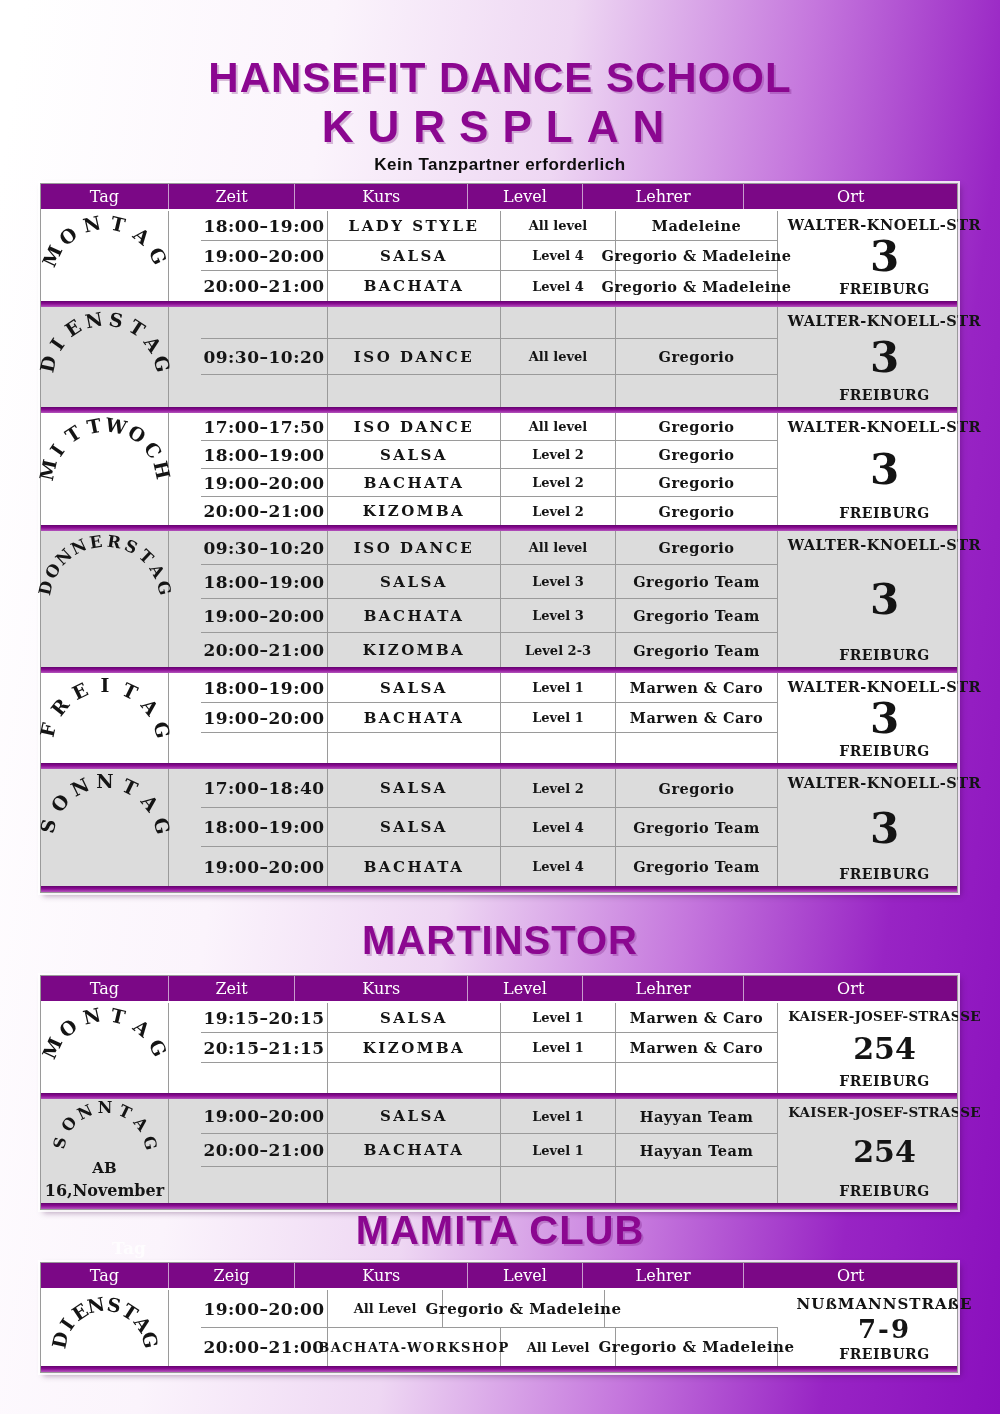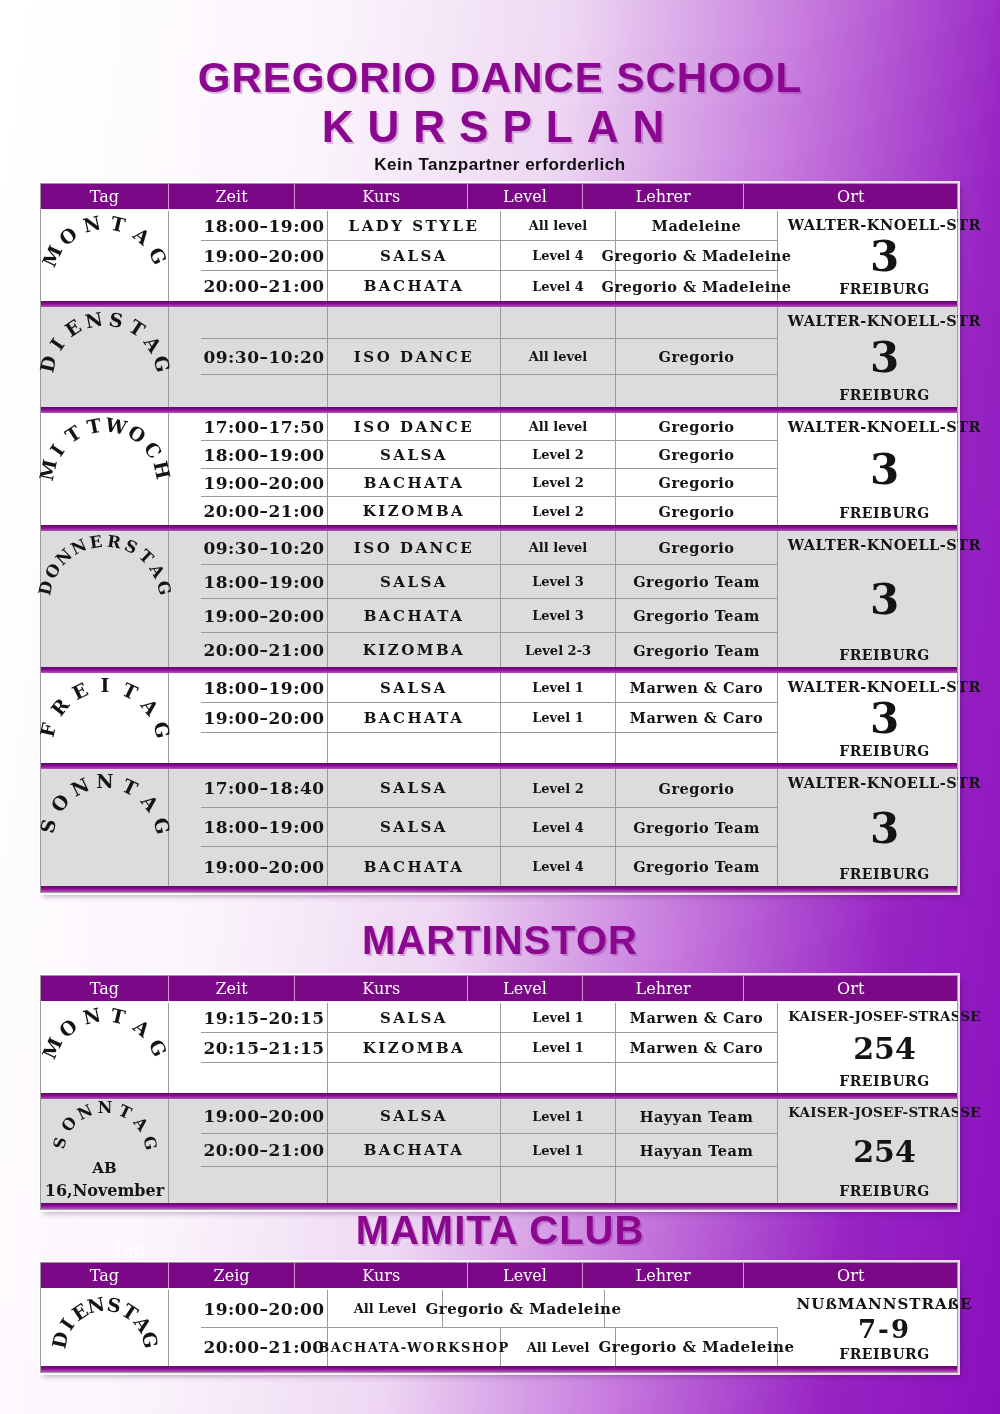--- a/index.html
+++ b/index.html
@@ -76,21 +76,21 @@
   #table-mamita .ort-number{font-size:26px;letter-spacing:2px;}
   #table-mamita .cell.kurs{font-size:13px;letter-spacing:1.5px;}
   #table-mamita .cell.lehrer{font-size:15px;}
   .band{
     height:6px;background:linear-gradient(180deg,#63046e 0%,#8a0b92 45%,#b455bd 100%);
   }
 </style>
 </head>
 <body>
 
-<div id="page-title" class="abs title">GREGORIO DANCE SCHOOL</div>
+<div id="page-title" class="abs title">HANSEFIT DANCE SCHOOL</div>
 <div id="page-subtitle" class="abs title">KURSPLAN</div>
 <div id="tagline" class="abs title">Kein Tanzpartner erforderlich</div>
 
 <div id="title-martinstor" class="abs title section-title">MARTINSTOR</div>
 <div id="title-mamita" class="abs title section-title">MAMITA CLUB</div>
 
 <div id="ghost-tag" class="abs">Tag</div>
 <div id="footer" class="abs">INFO: +49 1728167351   WIR SIND PARTNER VON HANSEFIT</div>
 
 <div id="table-main" class="abs sched" style="top:183px;">

